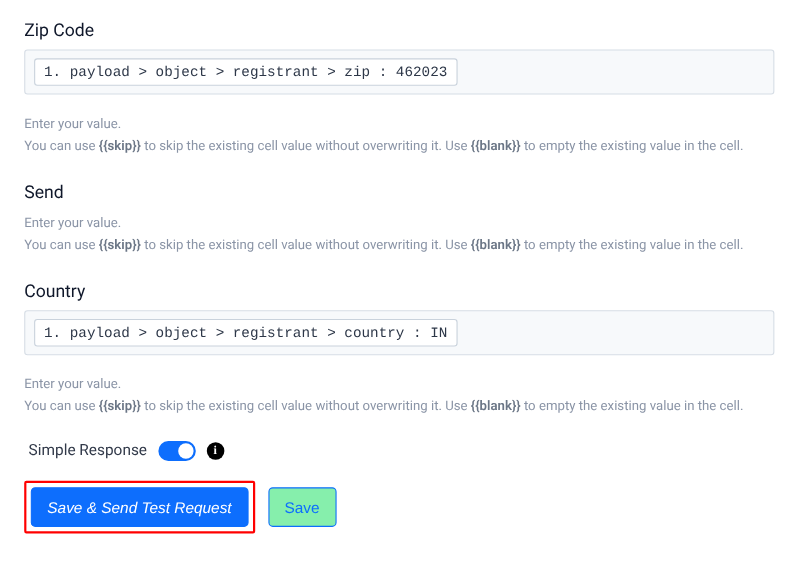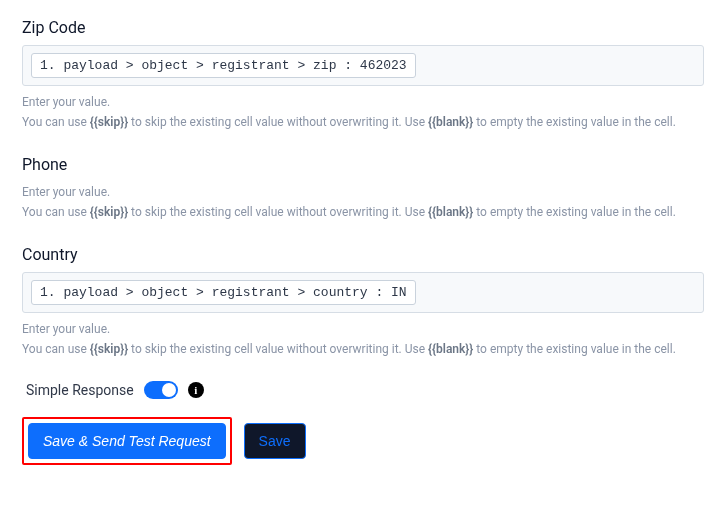--- a/index.html
+++ b/index.html
@@ -16,21 +16,21 @@
     font-size: 16px;
     color: #0f172a;
     margin-bottom: 8px;
     font-weight: 400;
   }
   .mapping-box {
     border: 1px solid #d6dde5;
     background: #f7f9fb;
     border-radius: 3px;
     padding: 7px 8px;
-    margin-bottom: 6px;
+    margin-bottom: 16px;
   }
   .mapping-chip {
     display: inline-block;
     background: #ffffff;
     border: 1px solid #c9d2dc;
     border-radius: 3px;
     padding: 4px 8px;
     font-family: "SFMono-Regular", Consolas, "Liberation Mono", Menlo, monospace;
     font-size: 13px;
     color: #2d3748;
@@ -94,21 +94,21 @@
     background: #0d6efd;
     color: #fff;
     border: 1px solid #0d6efd;
     font-size: 14px;
     padding: 9px 14px;
     border-radius: 4px;
     cursor: pointer;
     font-style: italic;
   }
   .btn-secondary {
-    background: #0f172a;
+    background: #86efac;
     color: #0d6efd;
     border: 1px solid #0d6efd;
     font-size: 14px;
     padding: 9px 14px;
     border-radius: 4px;
     cursor: pointer;
   }
 </style>
 </head>
 <body>
@@ -118,21 +118,21 @@
   <div class="mapping-box">
     <span class="mapping-chip">1. payload &gt; object &gt; registrant &gt; zip : 462023</span>
   </div>
   <div class="hint">
     <span>Enter your value.</span><br>
     <span>You can use </span><b>{{skip}}</b><span> to skip the existing cell value without overwriting it. Use </span><b>{{blank}}</b><span> to empty the existing value in the cell.</span>
   </div>
 </div>
 
 <div class="field-group">
-  <div class="field-label">Phone</div>
+  <div class="field-label">Send</div>
   <div class="hint">
     <span>Enter your value.</span><br>
     <span>You can use </span><b>{{skip}}</b><span> to skip the existing cell value without overwriting it. Use </span><b>{{blank}}</b><span> to empty the existing value in the cell.</span>
   </div>
 </div>
 
 <div class="field-group">
   <div class="field-label">Country</div>
   <div class="mapping-box">
     <span class="mapping-chip">1. payload &gt; object &gt; registrant &gt; country : IN</span>

